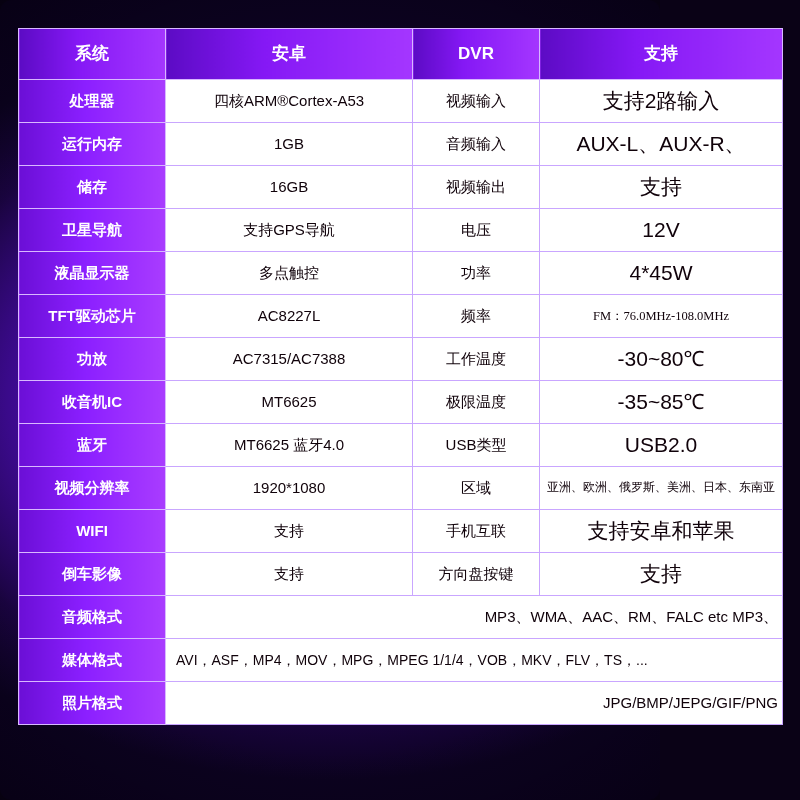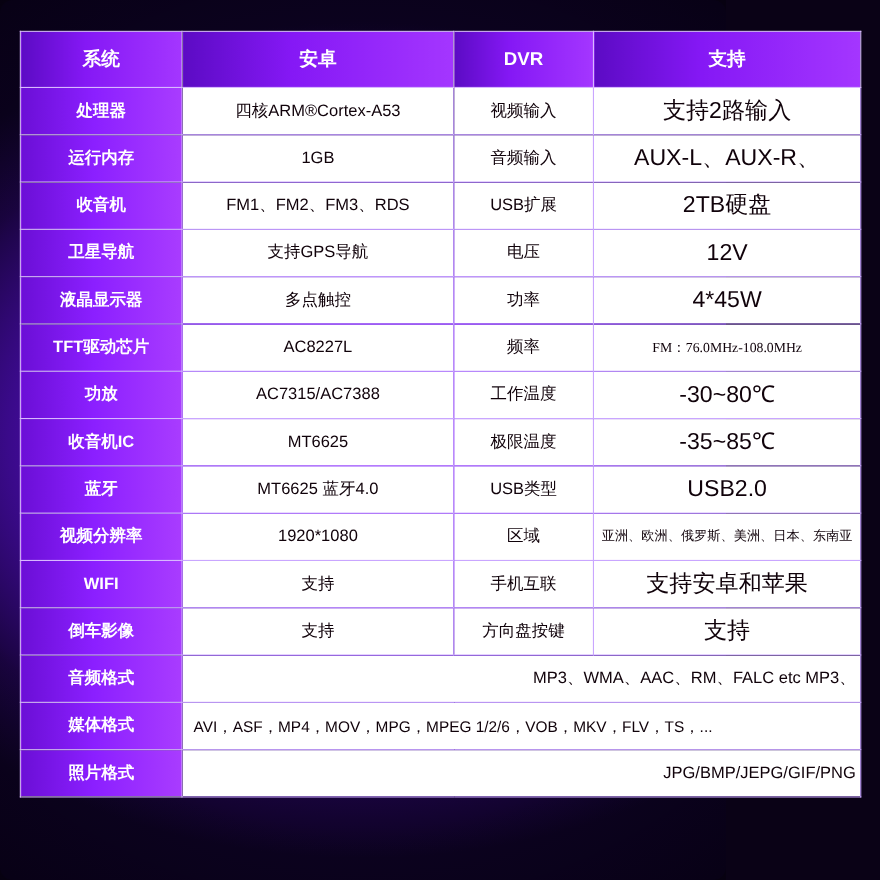--- a/index.html
+++ b/index.html
@@ -129,24 +129,24 @@
           <td class="c3">视频输入</td>
           <td class="c4">支持2路输入</td>
         </tr>
         <tr>
           <td class="label">运行内存</td>
           <td class="c2">1GB</td>
           <td class="c3">音频输入</td>
           <td class="c4">AUX-L、AUX-R、</td>
         </tr>
         <tr>
-          <td class="label">收音机</td>
-          <td class="c2">FM1、FM2、FM3、RDS</td>
-          <td class="c3">USB扩展</td>
-          <td class="c4">2TB硬盘</td>
+          <td class="label">储存</td>
+          <td class="c2">16GB</td>
+          <td class="c3">视频输出</td>
+          <td class="c4">支持</td>
         </tr>
         <tr>
           <td class="label">卫星导航</td>
           <td class="c2">支持GPS导航</td>
           <td class="c3">电压</td>
           <td class="c4">12V</td>
         </tr>
         <tr>
           <td class="label">液晶显示器</td>
           <td class="c2">多点触控</td>
@@ -195,21 +195,21 @@
           <td class="c3">方向盘按键</td>
           <td class="c4">支持</td>
         </tr>
 
         <tr>
           <td class="label">音频格式</td>
           <td class="wide" colspan="3">MP3、WMA、AAC、RM、FALC etc MP3、</td>
         </tr>
         <tr>
           <td class="label">媒体格式</td>
-          <td class="wide-small" colspan="3">AVI，ASF，MP4，MOV，MPG，MPEG 1/2/6，VOB，MKV，FLV，TS，...</td>
+          <td class="wide-small" colspan="3">AVI，ASF，MP4，MOV，MPG，MPEG 1/1/4，VOB，MKV，FLV，TS，...</td>
         </tr>
         <tr>
           <td class="label">照片格式</td>
           <td class="wide" colspan="3">JPG/BMP/JEPG/GIF/PNG</td>
         </tr>
 
       </tbody>
     </table>
   </div>
 </div>

